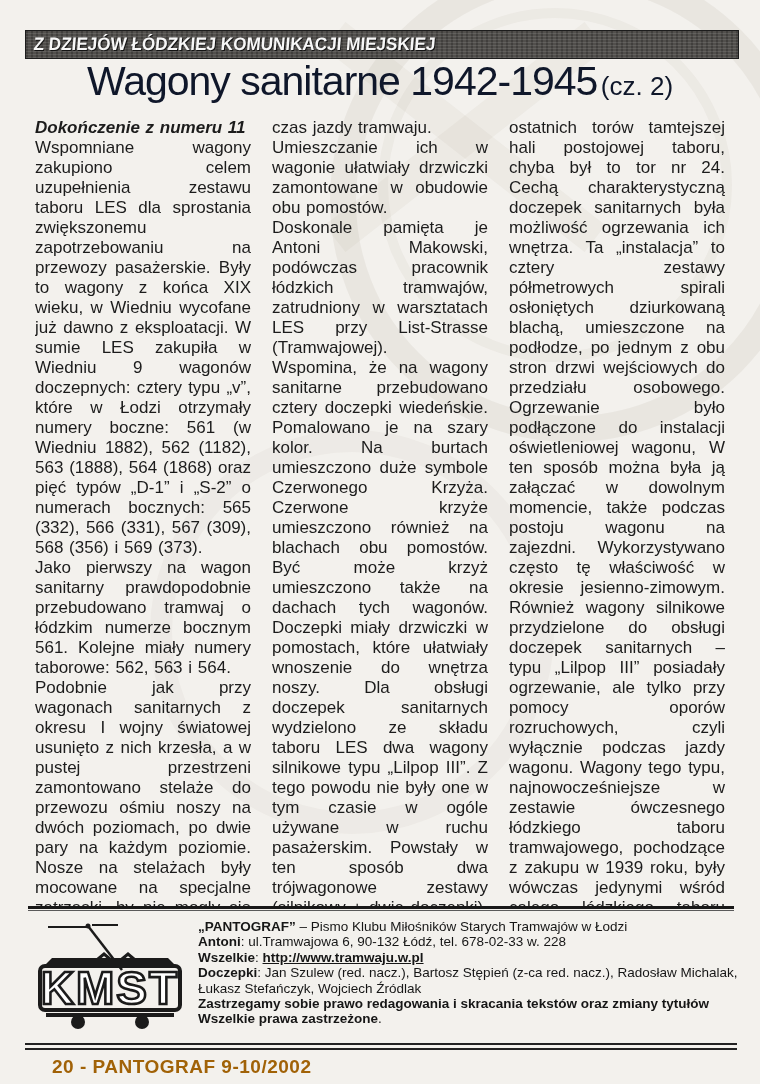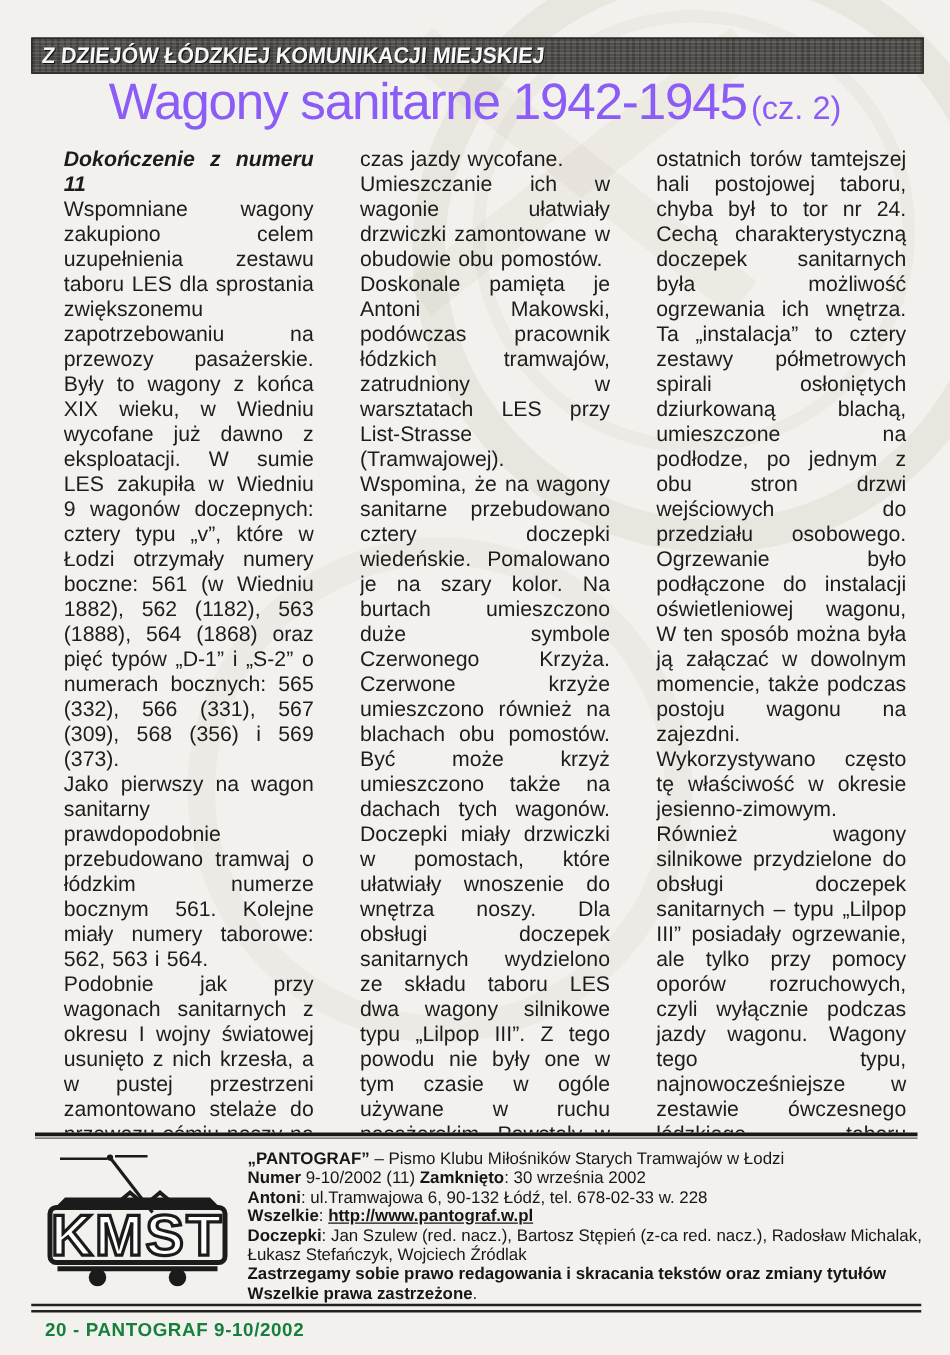--- a/index.html
+++ b/index.html
@@ -27,30 +27,30 @@
     display:flex;align-items:center;
   }
   .kicker-bar span{
     display:inline-block;color:#f7f7f7;font-weight:700;font-size:18px;
     letter-spacing:0px;padding-left:8px;white-space:nowrap;
     transform:scaleX(0.95) skewX(-5deg);transform-origin:left center;
     text-shadow:1px 1px 0 #141414;
   }
   .headline{
     position:absolute;left:0;top:58px;width:100%;text-align:center;z-index:2;
-    color:#8b5cf6;letter-spacing:-1px;white-space:nowrap;
+    color:#0f172a;letter-spacing:-1px;white-space:nowrap;
   }
   .headline .main{font-size:41px;font-weight:400;}
   .headline .suffix{font-size:26px;font-weight:400;letter-spacing:0;}
 
   .columns{
     position:absolute;left:35px;top:118px;width:690px;height:788px;z-index:1;
     display:flex;gap:21px;
   }
-  .col{width:216px;display:flex;flex-direction:column;overflow:hidden;margin-left:16px;}
+  .col{width:216px;display:flex;flex-direction:column;overflow:hidden;}
   .col p{
     margin:0;text-align:justify;font-size:17px;line-height:20px;color:#1c1c1c;
     word-spacing:1px;
   }
   .lead-in{
     font-style:italic;font-weight:700;font-size:16.5px;line-height:20px;
     margin:0 0 20px 0;color:#1c1c1c;
   }
 
   .rule-top{
@@ -65,22 +65,22 @@
   .imprint-lines{flex:1;font-size:13.5px;line-height:15.4px;color:#161616;padding-top:3px;}
   .imprint-lines .line{white-space:nowrap;}
   .imprint-lines b{font-weight:700;text-align:center;}
   .imprint-lines .u{text-decoration:underline;font-weight:700;}
 
   .rule-bottom{
     position:absolute;left:25px;top:1043px;width:712px;height:7px;z-index:2;
     border-top:2px solid #222;border-bottom:2px solid #222;box-sizing:border-box;
   }
   .pagenum{
-    position:absolute;left:36px;top:1056px;z-index:2;
-    font-size:15px;font-weight:700;color:#15803d;letter-spacing:0.5px;
+    position:absolute;left:52px;top:1056px;z-index:2;
+    font-size:19px;font-weight:700;color:#a16207;letter-spacing:0.5px;
   }
 </style>
 </head>
 <body>
 
 <div class="page">
 
   <div class="watermark wm1"></div>
   <div class="watermark wm2"></div>
   <div class="watermark wm3"></div>
@@ -97,21 +97,21 @@
   </div>
 
   <div class="columns">
     <div class="col">
       <p class="lead-in">Dokończenie z numeru 11</p>
       <p>Wspomniane wagony zakupiono celem uzupełnienia zestawu taboru LES dla sprostania zwiększonemu zapotrzebowaniu na przewozy pasażerskie. Były to wagony z końca XIX wieku, w Wiedniu wycofane już dawno z eksploatacji. W sumie LES zakupiła w Wiedniu 9 wagonów doczepnych: cztery typu „v”, które w Łodzi otrzymały numery boczne: 561 (w Wiedniu 1882), 562 (1182), 563 (1888), 564 (1868) oraz pięć typów „D-1” i „S-2” o numerach bocznych: 565 (332), 566 (331), 567 (309), 568 (356) i 569 (373).</p>
       <p>Jako pierwszy na wagon sanitarny prawdopodobnie przebudowano tramwaj o łódzkim numerze bocznym 561. Kolejne miały numery taborowe: 562, 563 i 564.</p>
       <p>Podobnie jak przy wagonach sanitarnych z okresu I wojny światowej usunięto z nich krzesła, a w pustej przestrzeni zamontowano stelaże do przewozu ośmiu noszy na dwóch poziomach, po dwie pary na każdym poziomie. Nosze na stelażach były mocowane na specjalne zatrzaski, by nie mogły się poruszać pod-</p>
     </div>
     <div class="col">
-      <p>czas jazdy wycofane.</p>
+      <p>czas jazdy tramwaju.</p>
       <p>Umieszczanie ich w wagonie ułatwiały drzwiczki zamontowane w obudowie obu pomostów.</p>
       <p>Doskonale pamięta je Antoni Makowski, podówczas pracownik łódzkich tramwajów, zatrudniony w warsztatach LES przy List-Strasse (Tramwajowej).</p>
       <p>Wspomina, że na wagony sanitarne przebudowano cztery doczepki wiedeńskie. Pomalowano je na szary kolor. Na burtach umieszczono duże symbole Czerwonego Krzyża. Czerwone krzyże umieszczono również na blachach obu pomostów. Być może krzyż umieszczono także na dachach tych wagonów. Doczepki miały drzwiczki w pomostach, które ułatwiały wnoszenie do wnętrza noszy. Dla obsługi doczepek sanitarnych wydzielono ze składu taboru LES dwa wagony silnikowe typu „Lilpop III”. Z tego powodu nie były one w tym czasie w ogóle używane w ruchu pasażerskim. Powstały w ten sposób dwa trójwagonowe zestawy (silnikowy + dwie doczepki). Ich stałym miejscem postoju była zajezdnia LES przy List-Strasse. Stały na jednym z</p>
     </div>
     <div class="col">
       <p>ostatnich torów tamtejszej hali postojowej taboru, chyba był to tor nr 24. Cechą charakterystyczną doczepek sanitarnych była możliwość ogrzewania ich wnętrza. Ta „instalacja” to cztery zestawy półmetrowych spirali osłoniętych dziurkowaną blachą, umieszczone na podłodze, po jednym z obu stron drzwi wejściowych do przedziału osobowego. Ogrzewanie było podłączone do instalacji oświetleniowej wagonu, W ten sposób można była ją załączać w dowolnym momencie, także podczas postoju wagonu na zajezdni. Wykorzystywano często tę właściwość w okresie jesienno-zimowym. Również wagony silnikowe przydzielone do obsługi doczepek sanitarnych – typu „Lilpop III” posiadały ogrzewanie, ale tylko przy pomocy oporów rozruchowych, czyli wyłącznie podczas jazdy wagonu. Wagony tego typu, najnowocześniejsze w zestawie ówczesnego łódzkiego taboru tramwajowego, pochodzące z zakupu w 1939 roku, były wówczas jedynymi wśród całego łódzkiego taboru tramwajowego, które posiadały ogrzewanie</p>
 
     </div>
   </div>
 
@@ -137,23 +137,22 @@
         <line x1="16" y1="97" x2="144" y2="97" stroke="#1b1b1b" stroke-width="4"></line>
 
         <circle cx="48" cy="104" r="7" fill="#1b1b1b"></circle>
         <circle cx="112" cy="104" r="7" fill="#1b1b1b"></circle>
 
         <text x="80" y="86" text-anchor="middle" font-family="Liberation Sans, DejaVu Sans, sans-serif" font-size="46" font-weight="bold" letter-spacing="2" fill="#ffffff" stroke="#1b1b1b" stroke-width="2.6">KMST</text>
       </svg>
     </div>
     <div class="imprint-lines">
         <div class="line"><b>„PANTOGRAF”</b><span> – Pismo Klubu Miłośników Starych Tramwajów w Łodzi</span></div>
-        <div class="line"><b>Numer</b><span> 9-10/2002 (11) </span><b>Zamknięto</b><span>: 30 września 2002</span></div>
         <div class="line"><b>Antoni</b><span>: ul.Tramwajowa 6, 90-132 Łódź, tel. 678-02-33 w. 228</span></div>
-        <div class="line"><b>Wszelkie</b><span>: </span><b class="u">http://www.pantograf.w.pl</b></div>
+        <div class="line"><b>Wszelkie</b><span>: </span><b class="u">http://www.tramwaju.w.pl</b></div>
         <div class="line"><b>Doczepki</b><span>: Jan Szulew (red. nacz.), Bartosz Stępień (z-ca red. nacz.), Radosław Michalak,</span></div>
         <div class="line"><span>Łukasz Stefańczyk, Wojciech Źródlak</span></div>
         <div class="line"><b>Zastrzegamy sobie prawo redagowania i skracania tekstów oraz zmiany tytułów</b></div>
         <div class="line"><b>Wszelkie prawa zastrzeżone</b><span>.</span></div>
       </div>
   </div>
 
   <div class="rule-bottom"></div>
   <div class="pagenum">20 - PANTOGRAF 9-10/2002</div>
 

